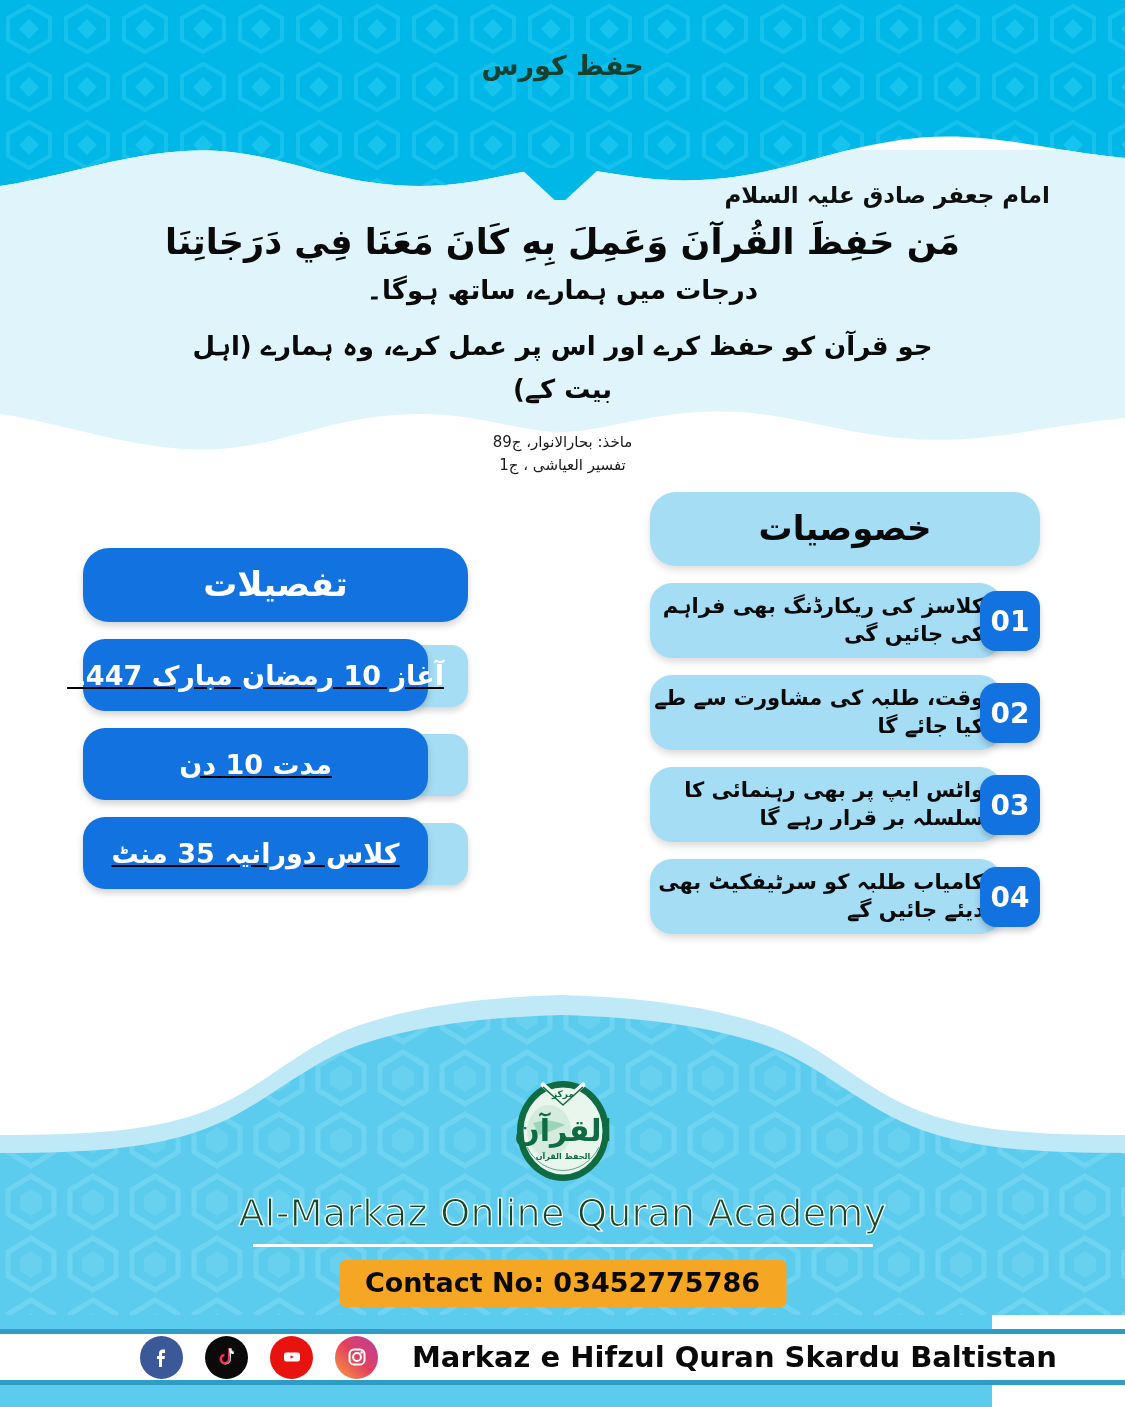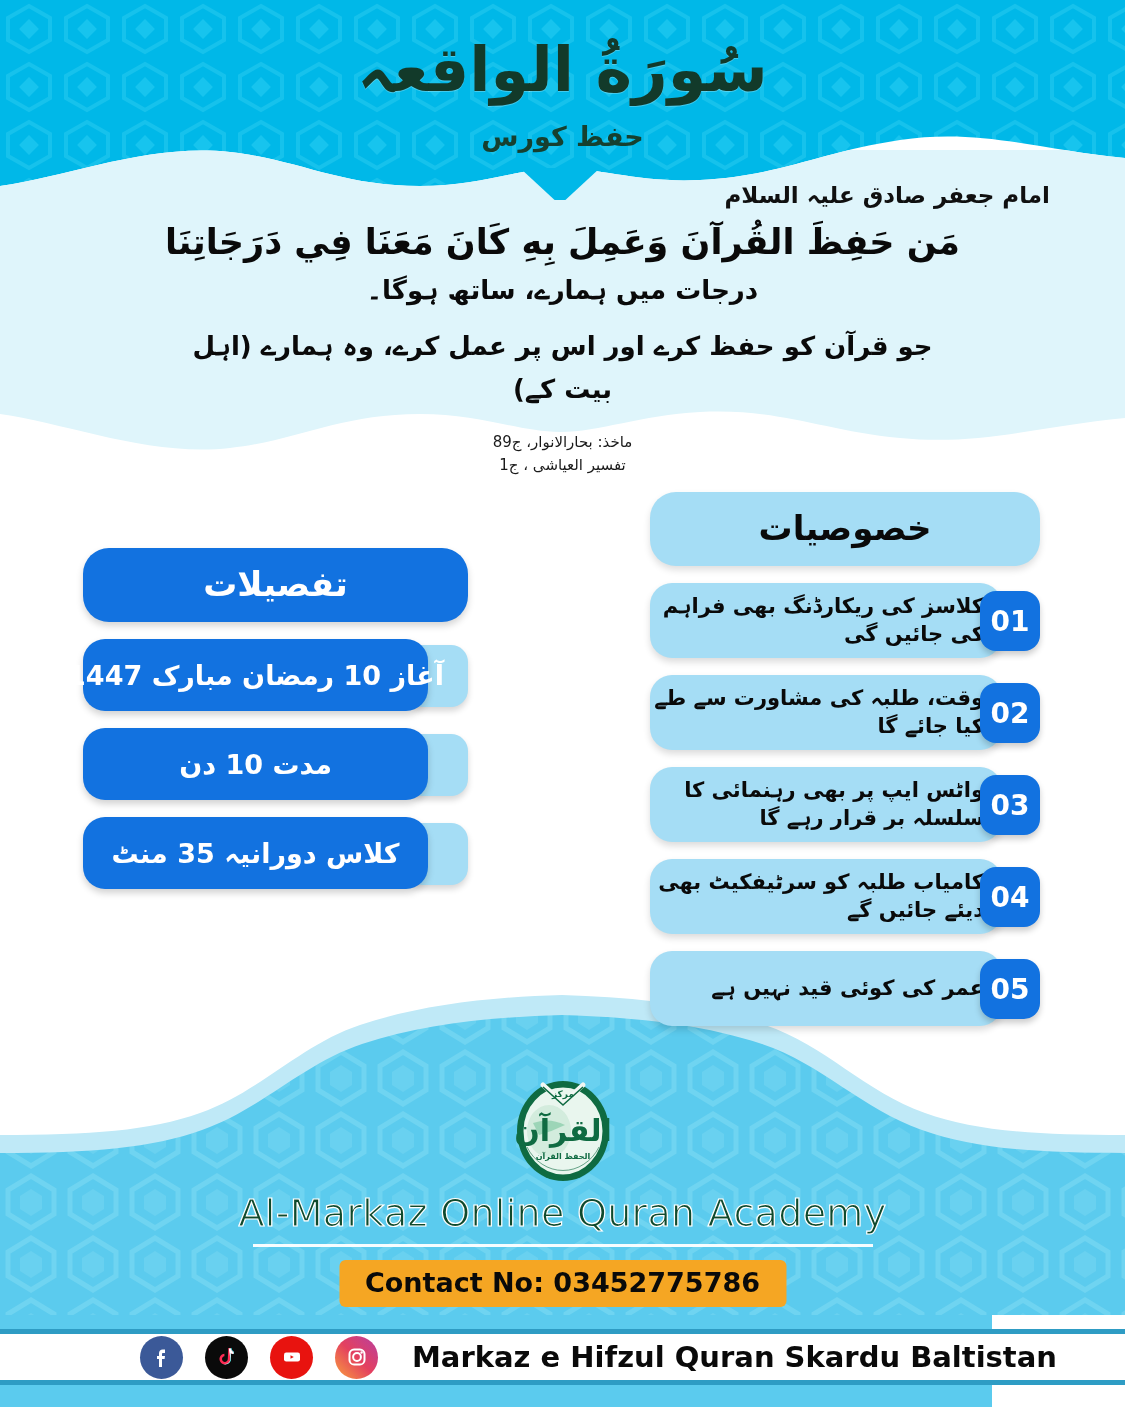--- a/index.html
+++ b/index.html
@@ -66,20 +66,21 @@
     position:absolute; right:0; top:6px; width:62px; height:62px;
     background:#A5DDF5; border-radius:17px;
     box-shadow:0 4px 6px rgba(0,0,0,.16);
   }
   .det-bar {
     position:absolute; left:0; top:0; width:345px; height:72px;
     background:#1272E0; border-radius:22px;
     box-shadow:0 4px 7px rgba(0,0,0,.18);
     display:flex; align-items:center; justify-content:center;
     z-index:2;
+    text-decoration:underline;
   }
   .det-text {
     direction:rtl; color:#ffffff; font-size:27px; font-weight:bold;
     padding:0 16px; white-space:nowrap;
   }
 
   
   .feat-row { position:relative; height:75px; margin-top:17px; }
   .feat-bar {
     position:absolute; left:0; top:0; width:352px; height:75px;
@@ -158,21 +159,20 @@
       <path d="M0,0 H1125 V158 C1040,150 980,128 900,140 C820,152 780,176 700,180
                C640,183 600,168 560,168 C520,168 480,186 420,186
                C340,186 300,160 230,152 C150,143 70,176 0,186 Z" fill="url(#geo)"></path>
     </svg>
     <svg width="1125" height="200" viewBox="0 0 1125 200" style="z-index:2">
       <path d="M520,168 L600,168 L560,205 Z" fill="#00B8E8"></path>
     </svg>
   </div>
 
   <div class="title-block">
-    <div class="surah-title">سُورَةُ الواقعہ</div>
     <div class="hifz-sub">حفظ کورس</div>
   </div>
 
   <div class="band-wrap">
     <svg width="1125" height="340" viewBox="0 0 1125 340">
       <path d="M0,36 C70,26 150,-7 230,2 C300,10 340,36 420,36
                C480,36 520,18 560,18 C600,18 640,33 700,30
                C780,26 820,2 900,-10 C980,-22 1040,0 1125,8
                V268 C1040,276 980,296 900,288 C820,280 780,258 700,262
                C640,265 600,282 560,282 C520,282 480,264 420,264
@@ -241,26 +241,20 @@
       <div class="feat-num">03</div>
     </div>
 
     <div class="feat-row">
       <div class="feat-bar">
         <span class="feat-text">کامیاب طلبہ کو سرٹیفکیٹ بھی دیئے جائیں گے</span>
       </div>
       <div class="feat-num">04</div>
     </div>
 
-    <div class="feat-row">
-      <div class="feat-bar">
-        <span class="feat-text">عمر کی کوئی قید نہیں ہے</span>
-      </div>
-      <div class="feat-num">05</div>
-    </div>
   </div>
 
   <div class="footer-wrap">
     <svg width="1125" height="330" viewBox="0 0 1125 330">
       <defs>
         <pattern id="geo2" width="62" height="62" patternUnits="userSpaceOnUse">
           <rect width="62" height="62" fill="#5BCBEE"></rect>
           <path d="M31 5 L54 19 L54 43 L31 57 L8 43 L8 19 Z" fill="none" stroke="#6FD4F1" stroke-width="5"></path>
           <path d="M31 18 L42 25 L42 38 L31 45 L20 38 L20 25 Z" fill="#69D1F0"></path>
         </pattern>

